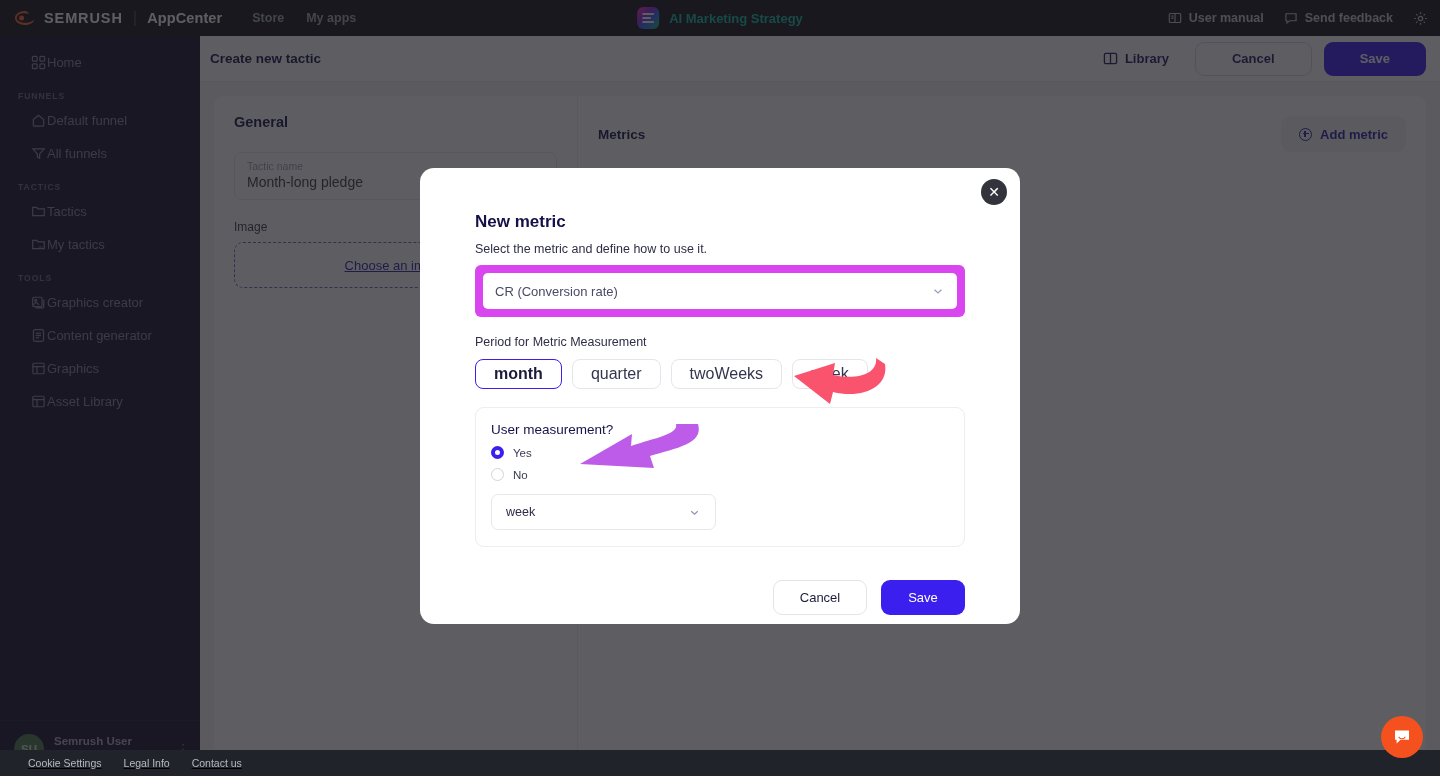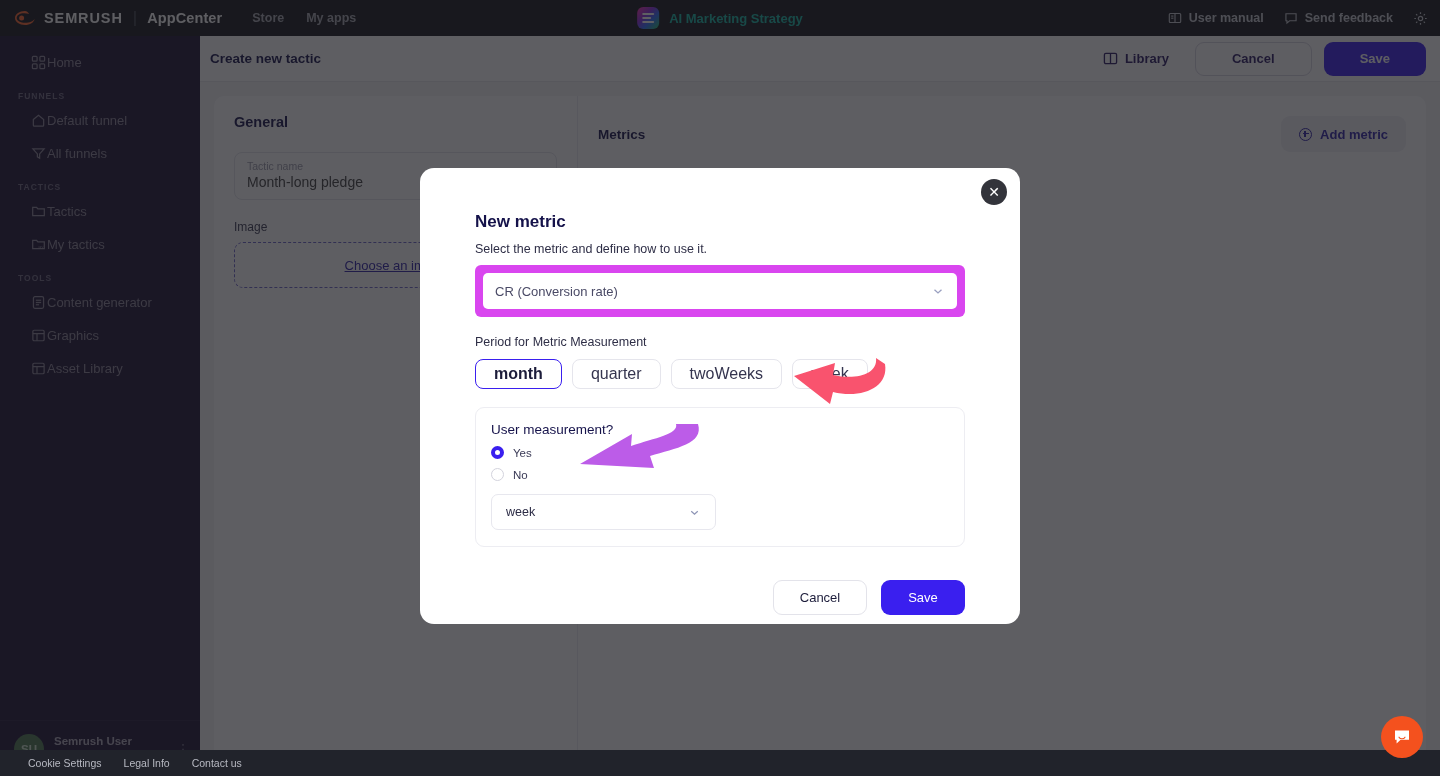--- a/index.html
+++ b/index.html
@@ -165,21 +165,21 @@
 
   .page-footer {
     position: absolute; left: 0; bottom: 0; width: 1240px; height: 26px;
     background: #fff; display: flex; align-items: center; justify-content: center;
   }
   .footer-dots { color: #8d8d9e; font-size: 15px; letter-spacing: 2px; line-height: 1; }
 
   
   .global-footer {
     position: absolute; left: 0; bottom: 0; width: 1440px; height: 26px;
-    background: #21232b; display: flex; align-items: center; z-index: 60;
+    background: #21232b; display: flex; align-items: center; z-index: 60; text-decoration: underline;
   }
   .gf-link { color: #b7b9c2; font-size: 10.5px; margin-left: 28px; cursor: pointer; }
   .gf-link + .gf-link { margin-left: 22px; }
 
   
   .overlay {
     position: absolute; left: 0; top: 0; width: 1440px; height: 776px;
     background: rgba(26,26,32,.70); z-index: 50;
   }
 
@@ -363,20 +363,31 @@
           <svg class="icon-svg" width="15" height="15" viewBox="0 0 16 16" fill="none" stroke="#8d8799" stroke-width="1.3">
             <path d="M1.8 12.5v-9h4.2l1.3 1.8h6.9v7.2z"></path>
             <text x="8" y="12.6" font-size="3.6" fill="#8d8799" stroke="none" font-family="Liberation Sans">MY</text>
           </svg>
         </span>
         <span>My tactics</span>
       </div>
 
       <div class="nav-group-label">TOOLS</div>
 
+      <div class="nav-item">
+        <span class="nav-ic">
+          <svg class="icon-svg" width="15" height="15" viewBox="0 0 16 16" fill="none" stroke="#8d8799" stroke-width="1.3">
+            <rect x="1.8" y="2.4" width="10" height="10" rx="1.4"></rect>
+            <circle cx="5" cy="5.6" r="1"></circle>
+              <path d="M2.4 10.5 5.6 7.6l3 3"></path>
+            <path d="M13.6 4.8v7.6a1.4 1.4 0 0 1-1.4 1.4H5"></path>
+          </svg>
+        </span>
+        <span>Graphics creator</span>
+      </div>
 
       <div class="nav-item">
         <span class="nav-ic">
           <svg class="icon-svg" width="15" height="15" viewBox="0 0 16 16" fill="none" stroke="#8d8799" stroke-width="1.3">
             <rect x="2.6" y="1.8" width="10.8" height="12.4" rx="1.6"></rect>
             <line x1="5.2" y1="5.6" x2="10.8" y2="5.6"></line>
               <line x1="5.2" y1="8" x2="10.8" y2="8"></line>
             <line x1="5.2" y1="10.4" x2="8.6" y2="10.4"></line>
           </svg>
         </span>

